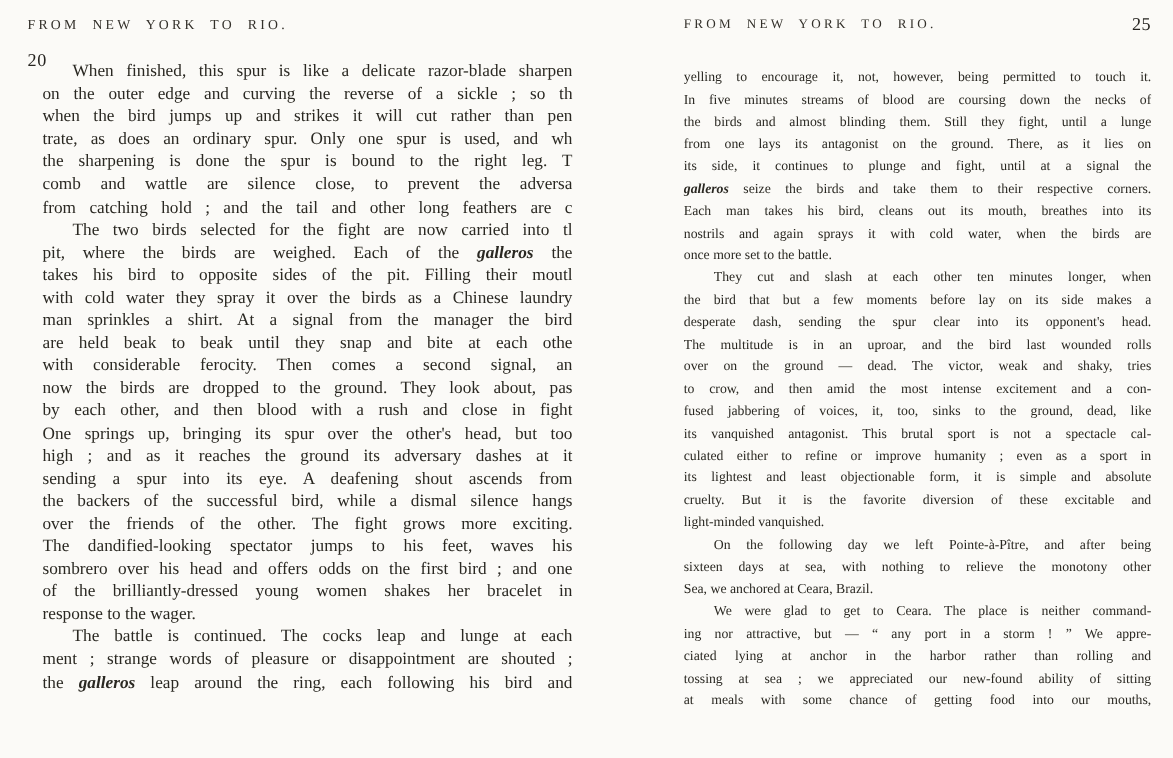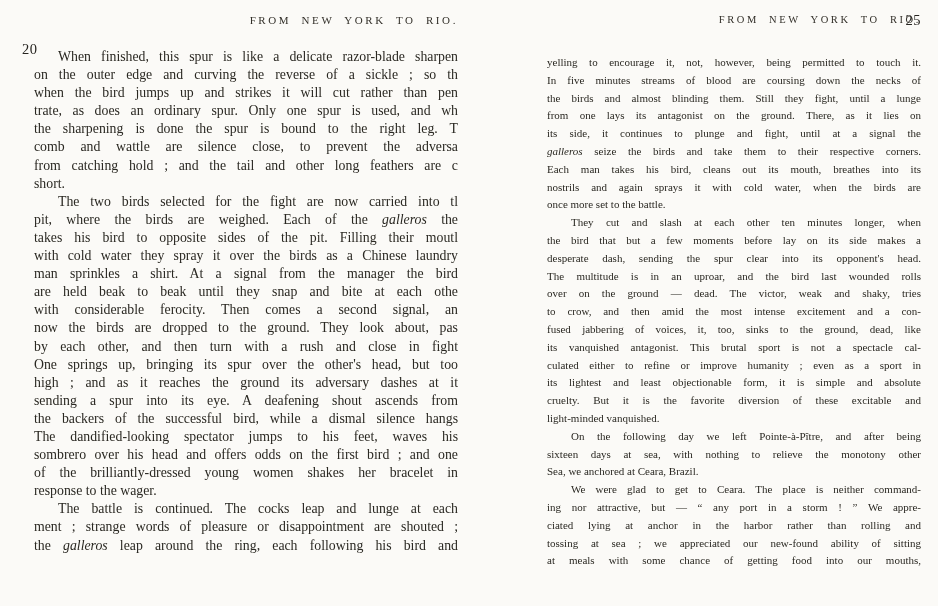--- a/index.html
+++ b/index.html
@@ -13,73 +13,73 @@
   }
   .page { position: absolute; top: 14px; }
   .page-left  { left: 22px;  width: 436px; }
   .page-right { left: 547px; width: 374px; }
 
   .header { position: relative; height: 20px; }
   .pagenum { font-size: 14.5px; letter-spacing: .5px; color: #262420; }
   .page-left  .pagenum { position: absolute; left: 0; top: -1px; margin-top: 28px; }
   .page-right .pagenum { position: absolute; right: 0; top: -2px; }
   .runtitle {
-    display: block; text-align: right;
+    display: block; text-align: left;
     font-size: 11px; letter-spacing: 2.6px; word-spacing: 5px;
     color: #33302a;
   }
   .page-right .runtitle { font-size: 10.5px; }
 
   .text { text-align: justify; }
   .text-left  { margin-top: 14px; font-size: 13.8px; margin-left: 12px; }
   .text-right { margin-top: 20px; font-size: 11px; }
 
   .line {
     text-align: justify;
     text-align-last: justify;
     overflow: hidden;
   }
   .text-left  .line { line-height: 18.1px; height: 18.1px; }
   .text-right .line { line-height: 17.8px; height: 17.8px; }
   .line.end { text-align-last: left; }
   .line.indent { text-indent: 24px; }
-  .line em { font-style: italic; }
+  .line em { font-style: italic; font-weight: bold; }
 </style>
 </head>
 <body>
 
 <div>
 
   <div class="page page-left">
     <div class="header">
       <span class="pagenum">20</span>
       <span class="runtitle">FROM NEW YORK TO RIO.</span>
     </div>
     <div class="text text-left">
         <div class="line indent">When finished, this spur is like a delicate razor-blade sharpen</div>
         <div class="line">on the outer edge and curving the reverse of a sickle ; so th</div>
         <div class="line">when the bird jumps up and strikes it will cut rather than pen</div>
         <div class="line">trate, as does an ordinary spur. Only one spur is used, and wh</div>
         <div class="line">the sharpening is done the spur is bound to the right leg. T</div>
         <div class="line">comb and wattle are silence close, to prevent the adversa</div>
         <div class="line">from catching hold ; and the tail and other long feathers are c</div>
-        <div class="line end">short.</div>
         <div class="line indent">The two birds selected for the fight are now carried into tl</div>
         <div class="line"><span>pit, where the birds are weighed. Each of the </span><em>galleros</em><span> the</span></div>
         <div class="line">takes his bird to opposite sides of the pit. Filling their moutl</div>
         <div class="line">with cold water they spray it over the birds as a Chinese laundry</div>
         <div class="line">man sprinkles a shirt. At a signal from the manager the bird</div>
         <div class="line">are held beak to beak until they snap and bite at each othe</div>
         <div class="line">with considerable ferocity. Then comes a second signal, an</div>
         <div class="line">now the birds are dropped to the ground. They look about, pas</div>
-        <div class="line">by each other, and then turn with a rush and close in fight</div>
+        <div class="line">by each other, and then blood with a rush and close in fight</div>
         <div class="line">One springs up, bringing its spur over the other's head, but too</div>
         <div class="line">high ; and as it reaches the ground its adversary dashes at it</div>
         <div class="line">sending a spur into its eye. A deafening shout ascends from</div>
         <div class="line">the backers of the successful bird, while a dismal silence hangs</div>
+        <div class="line">over the friends of the other. The fight grows more exciting.</div>
         <div class="line">The dandified-looking spectator jumps to his feet, waves his</div>
         <div class="line">sombrero over his head and offers odds on the first bird ; and one</div>
         <div class="line">of the brilliantly-dressed young women shakes her bracelet in</div>
         <div class="line end">response to the wager.</div>
         <div class="line indent">The battle is continued. The cocks leap and lunge at each</div>
         <div class="line">ment ; strange words of pleasure or disappointment are shouted ;</div>
         <div class="line"><span>the </span><em>galleros</em><span> leap around the ring, each following his bird and</span></div>
       </div>
   </div>
 

